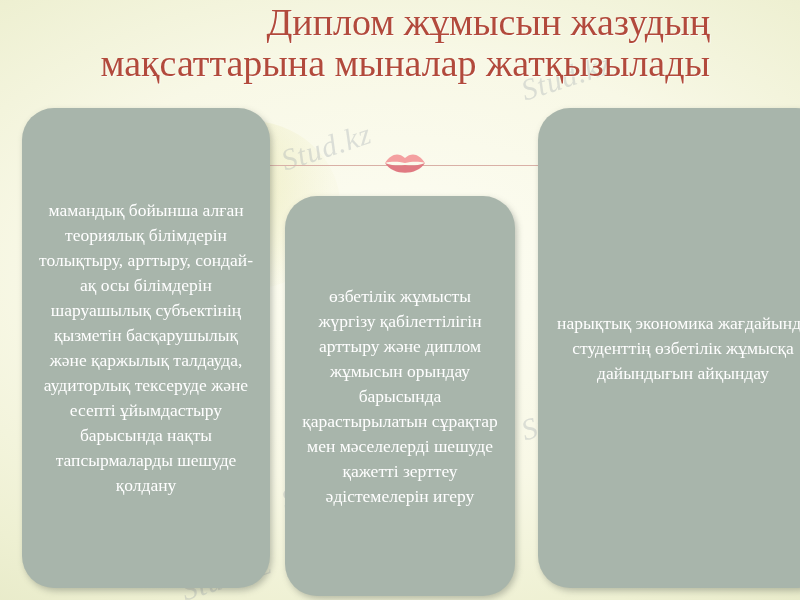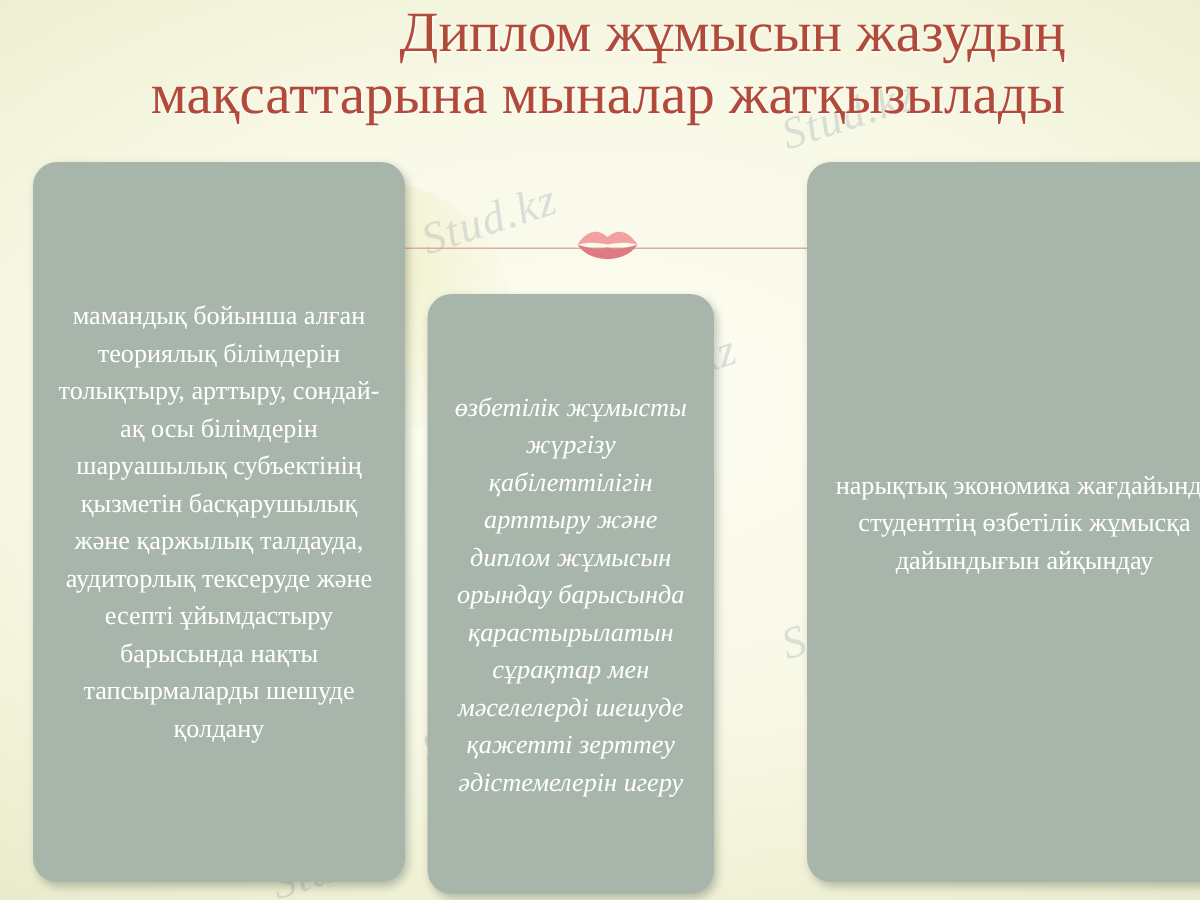--- a/index.html
+++ b/index.html
@@ -89,36 +89,36 @@
     top: 150px;
     width: 44px;
     height: 30px;
     z-index: 6;
   }
 
   
   .box {
     position: absolute;
     background: #a8b5ab;
-    border-radius: 16px;
+    border-radius: 32px;
     box-shadow: 2px 3px 6px rgba(80, 90, 80, 0.35);
     color: #ffffff;
     text-align: center;
     font-family: "Liberation Serif", serif;
     font-size: 17.5px;
     line-height: 25px;
     padding: 14px 14px;
     box-sizing: border-box;
     display: flex;
     align-items: center;
     justify-content: center;
     z-index: 7;
   }
   #box-left   { left: 22px;  top: 108px; width: 248px; height: 480px; }
-  #box-middle { left: 285px; top: 196px; width: 191px; height: 400px; font-style: italic; }
+  #box-middle { left: 285px; top: 196px; width: 230px; height: 400px; }
   #box-right  { left: 538px; top: 108px; width: 290px; height: 480px; }
 
   .box .txt { display: block; width: 100%; }
 </style>
 </head>
 <body>
 
 <div id="slide">
 
   <div class="blob b1"></div>

